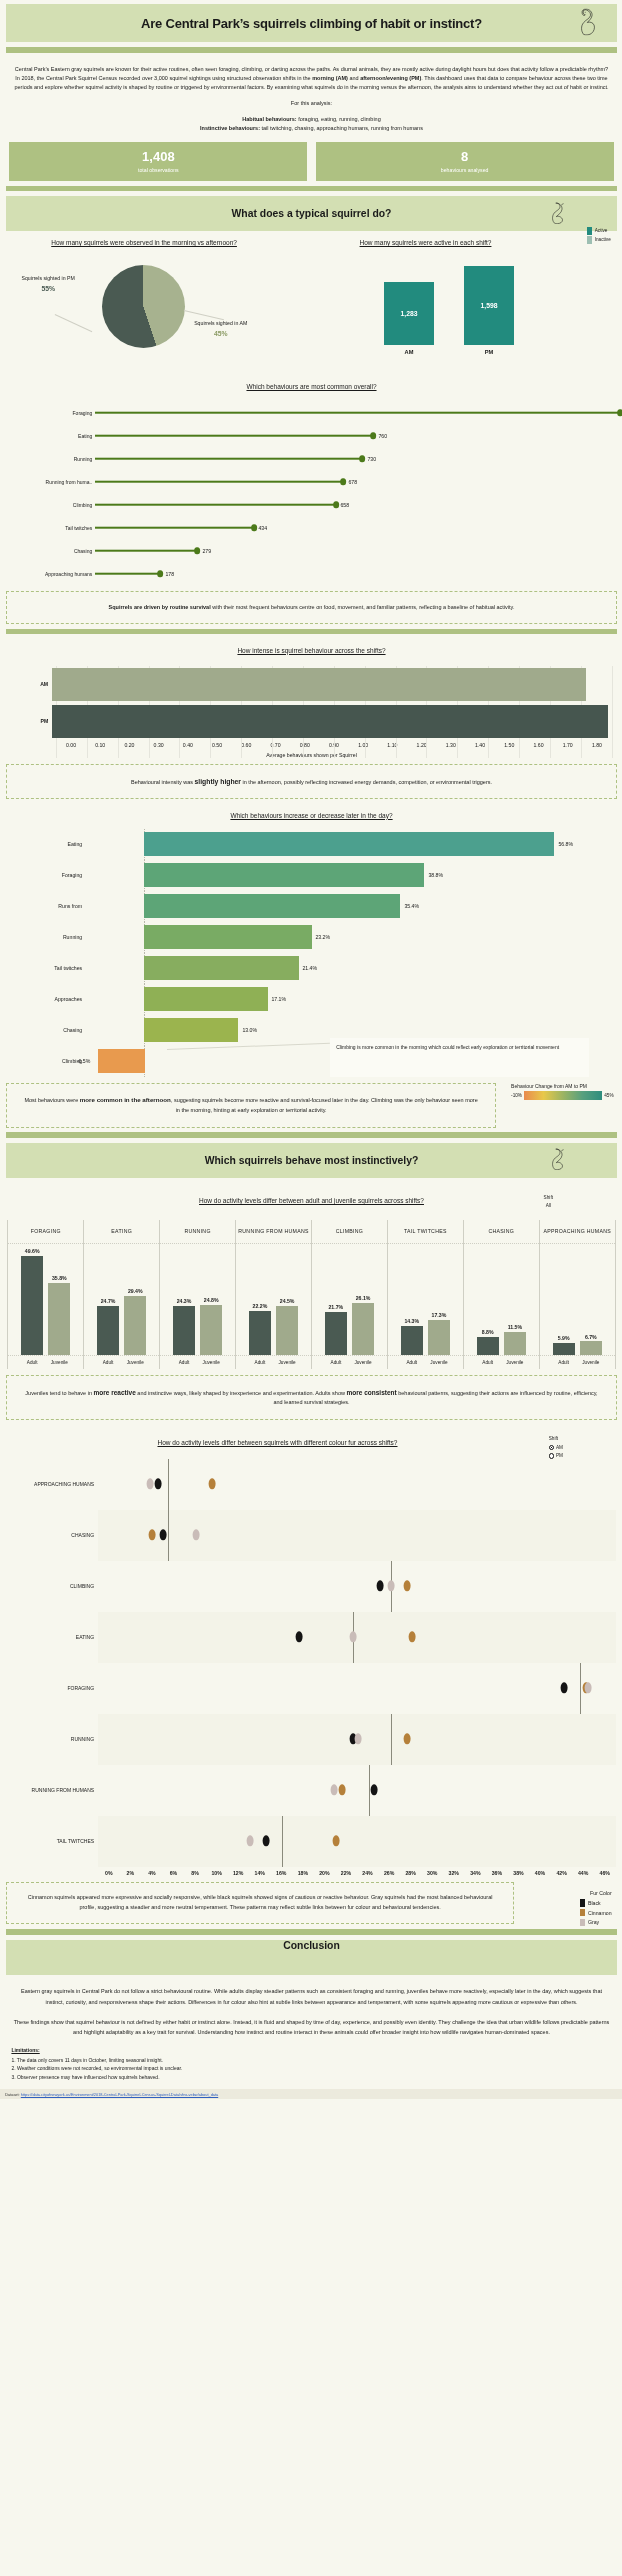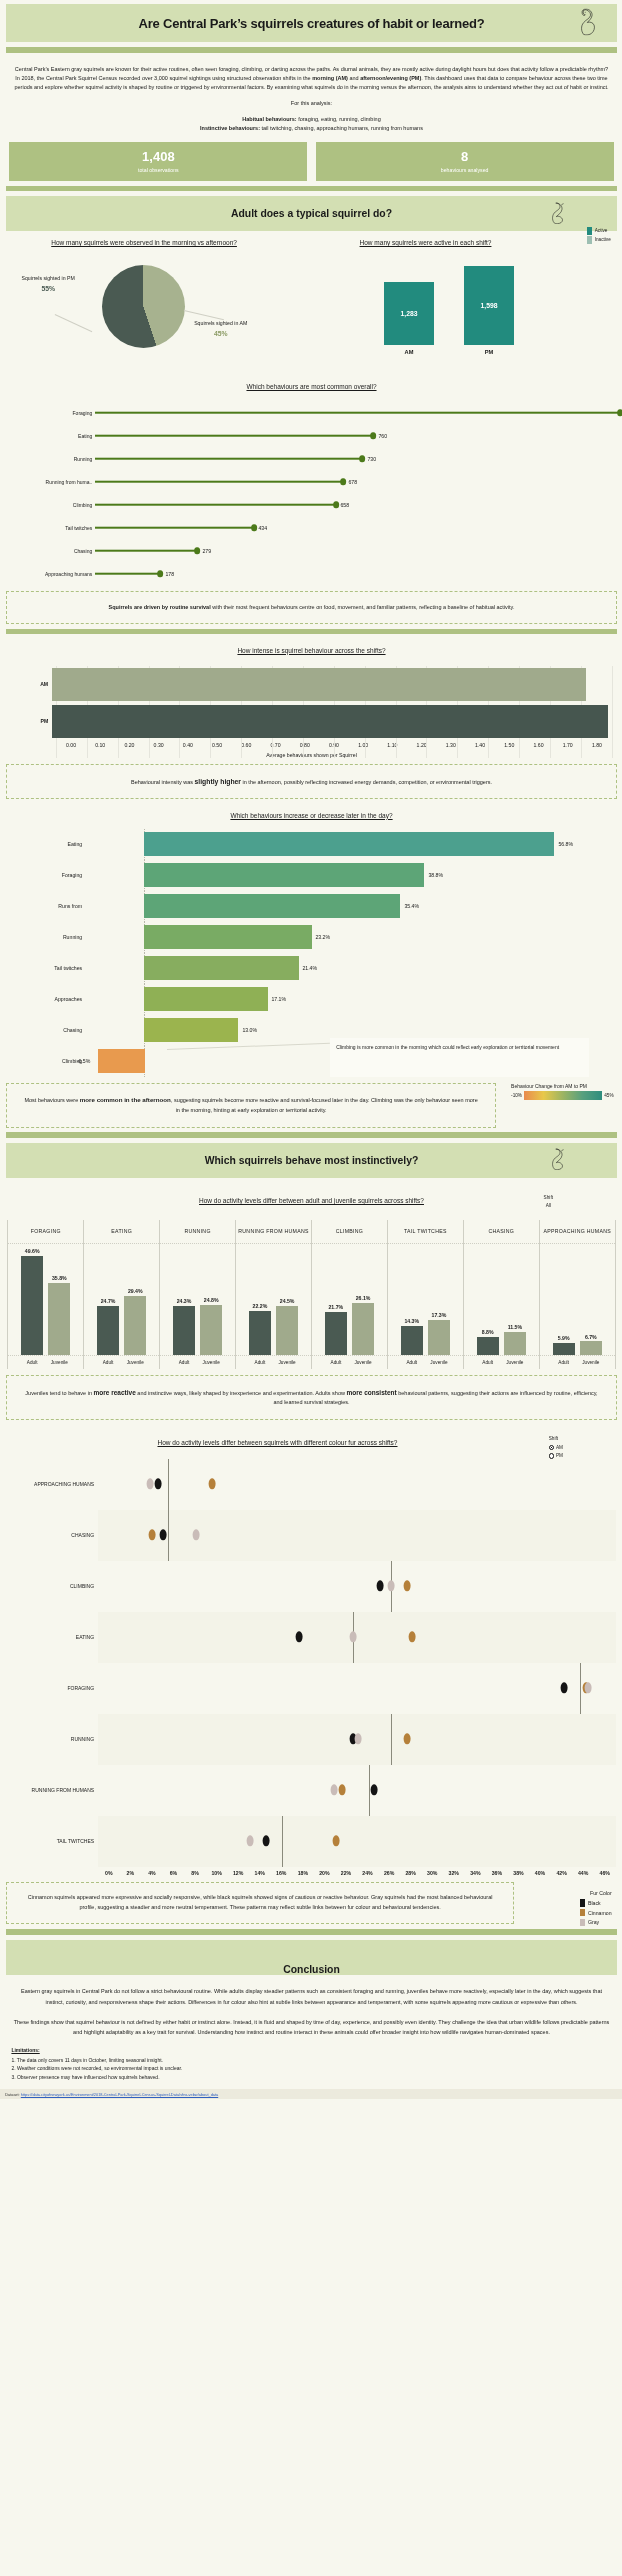--- a/index.html
+++ b/index.html
@@ -204,36 +204,36 @@
   .dp-dot { position: absolute; top: 50%; transform: translate(-50%,-50%); width: 6.8px; height: 11.4px; border-radius: 50%; }
   .dp-axis { display: flex; padding-left: 91px; margin-top: 3.1px; font-size: 5.2px; font-weight: bold; }
   .fur-legend { position: absolute; right: 0; font-size: 5.2px; }
   .fur-legend .ttl { margin-bottom: 2.6px; text-align: right; }
   .fur-legend .item { display: flex; align-items: center; gap: 3.1px; margin-bottom: 2.1px; }
   .fur-legend .sw { width: 4.7px; height: 7.8px; }
 
   
   .conc-banner {
     background: #d3dfb3; margin: 5.2px 6.2px 0 6.2px; height: 35px;
-    display: flex; align-items: flex-end; justify-content: center;
+    display: flex; align-items: flex-start; justify-content: center;
   }
   .conc-banner h2 { font-size: 10.4px; font-weight: bold; }
   .conc-text { padding: 11.4px 11.4px 0 11.4px; text-align: center; font-size: 5.5px; line-height: 1.9; }
   .limits { padding: 8.3px 11.4px 0 11.4px; font-size: 5px; line-height: 1.75; }
   .limits .hd { font-weight: bold; text-decoration: underline; margin-bottom: 1px; }
   .footer-src { margin: 7.3px 0 0 0; padding: 2.6px 5.2px; font-size: 3.9px; background: #eceadd; color: #333; }
   .footer-src a { color: #2f5fbf; text-decoration: underline; }
 </style>
 </head>
 <body>
 
 <div class="page">
 
   <div class="banner">
-    <h1>Are Central Park’s squirrels creatures of habit or learned?</h1>
+    <h1>Are Central Park’s squirrels climbing of habit or instinct?</h1>
     <span class="squirrel">
       <svg width="17.7" height="27" viewBox="0 0 34 52">
         <path d="M9 50 C4 44 3 34 9 27 C14 21 20 20 22 14 C23 9 20 5 15 3 C11 1.5 8 3 8 7 C8 10 10 12 12 12 C10 15 7 13 6 9 C5 4 9 0.5 14 1 C21 1.8 26 7 25 14 C24 20 19 23 16 27 C21 25 27 27 29 32 C31 37 29 44 24 48 C21 50.5 14 52 9 50 Z" fill="none" stroke="#111" stroke-width="1.1"></path>
         <circle cx="12" cy="7" r="0.9" fill="#111"></circle>
       </svg>
     </span>
   </div>
   <div class="divider"></div>
 
   <div class="intro">
@@ -259,21 +259,21 @@
     </div>
     <div class="kpi">
       <div class="num">8</div>
       <div class="lbl">behaviours analysed</div>
     </div>
   </div>
 
   <div class="divider"></div>
 
   <div class="sec-banner">
-    <h2>Adult does a typical squirrel do?</h2>
+    <h2>What does a typical squirrel do?</h2>
     <span class="squirrel">
       <svg width="15.6" height="22" viewBox="0 0 30 42">
         <path d="M10 40 C5 34 6 24 12 19 C17 15 22 13 21 7 C20 3 16 1 13 2 C20 2 26 7 25 14 C24 21 18 24 14 28 C19 26 25 29 26 34 C26.5 38 22 41.5 16 41.5 C13 41.5 11 41 10 40 Z" fill="none" stroke="#111" stroke-width="1"></path>
         <path d="M24 5 L28 3" stroke="#111" stroke-width="1" fill="none"></path>
       </svg>
     </span>
   </div>
 
   <div class="row1">
     <div class="col-left">

